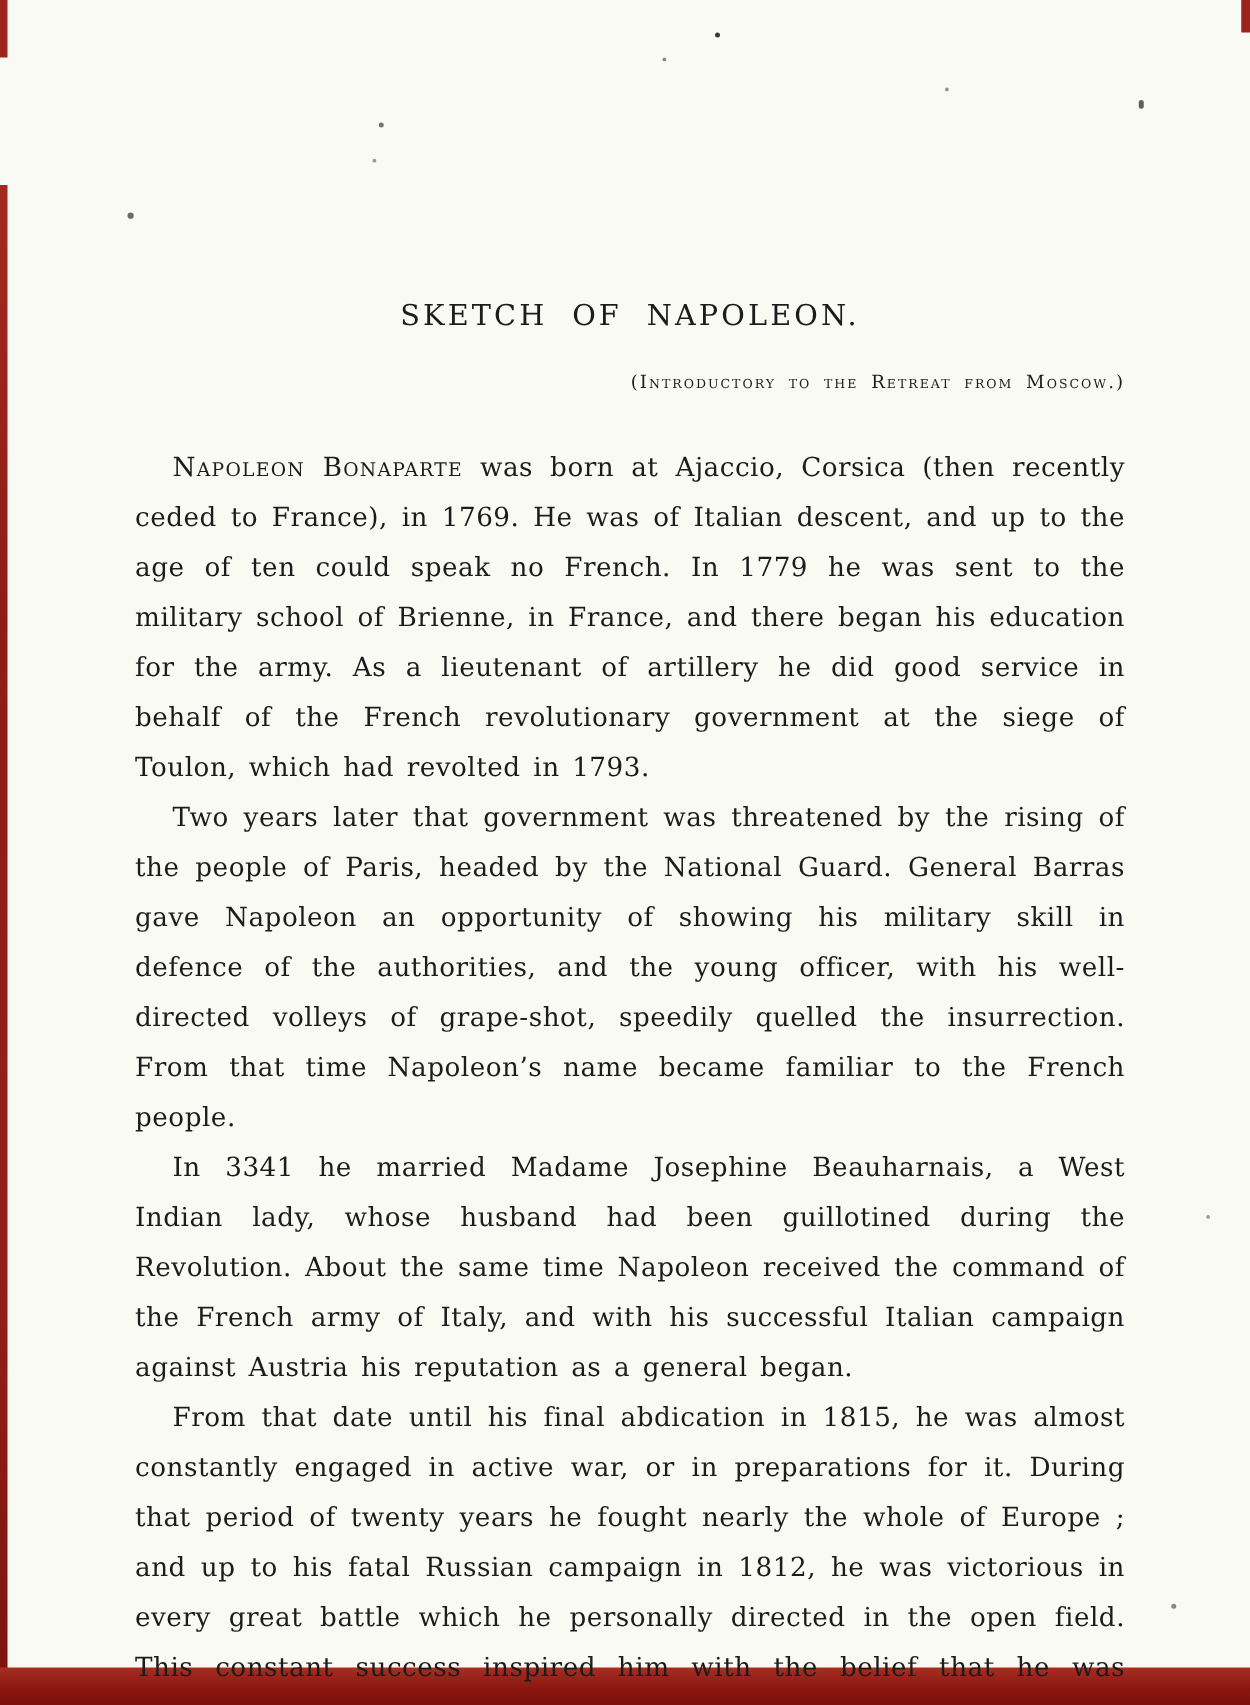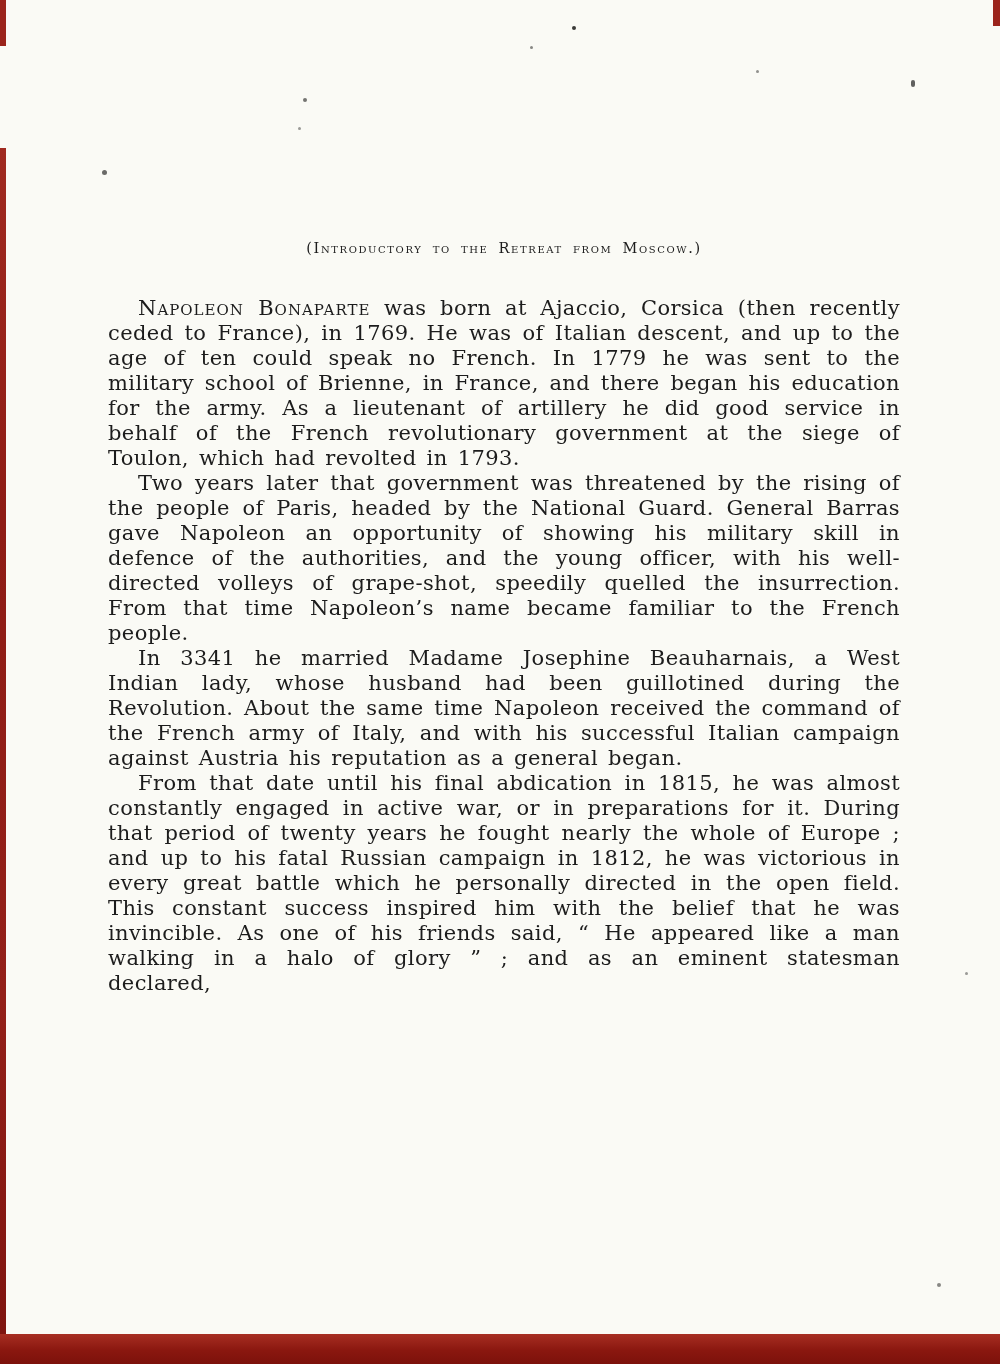--- a/index.html
+++ b/index.html
@@ -57,26 +57,26 @@
     text-align: center;
     letter-spacing: 2.5px;
     word-spacing: 10px;
     margin: 0 0 32px 0;
   }
   .subtitle {
     font-variant: small-caps;
     font-size: 14.5px;
     letter-spacing: 1.6px;
     word-spacing: 4px;
-    text-align: center;
+    text-align: right;
     margin: 0 0 40px 0;
   }
   .par {
     font-size: 21px;
-    line-height: 25px;
+    line-height: 40px;
     letter-spacing: 0.4px;
     word-spacing: 3px;
     text-align: justify;
     margin: 0;
     text-indent: 30px;
   }
   .lead {
     font-variant: small-caps;
     letter-spacing: 1px;
   }
@@ -95,20 +95,21 @@
   <div class="speck" style="left:530px; top:46px; width:3px; height:3px; opacity:.6;"></div>
   <div class="speck" style="left:756px; top:70px; width:3px; height:3px; opacity:.55;"></div>
   <div class="speck" style="left:911px; top:80px; width:4px; height:7px; border-radius:2px; opacity:.8;"></div>
   <div class="speck" style="left:303px; top:98px; width:4px; height:4px; opacity:.7;"></div>
   <div class="speck" style="left:298px; top:127px; width:3px; height:3px; opacity:.5;"></div>
   <div class="speck" style="left:102px; top:170px; width:5px; height:5px; opacity:.75;"></div>
   <div class="speck" style="left:965px; top:972px; width:3px; height:3px; opacity:.5;"></div>
   <div class="speck" style="left:937px; top:1283px; width:4px; height:4px; opacity:.6;"></div>
 
   <main class="content">
+    <h1 class="title">SKETCH OF NAPOLEON.</h1>
     <div class="subtitle">(Introductory to the Retreat from Moscow.)</div>
 
     <p class="par"><span class="lead">Napoleon Bonaparte</span> <span>was born at Ajaccio, Corsica (then recently ceded to France), in 1769. He was of Italian descent, and up to the age of ten could speak no French. In 1779 he was sent to the military school of Brienne, in France, and there began his education for the army. As a lieutenant of artillery he did good service in behalf of the French revolutionary government at the siege of Toulon, which had revolted in 1793.</span></p>
 
     <p class="par">Two years later that government was threatened by the rising of the people of Paris, headed by the National Guard. General Barras gave Napoleon an opportunity of showing his military skill in defence of the authorities, and the young officer, with his well-directed volleys of grape-shot, speedily quelled the insurrection. From that time Napoleon’s name became familiar to the French people.</p>
 
     <p class="par">In 3341 he married Madame Josephine Beauharnais, a West Indian lady, whose husband had been guillotined during the Revolution. About the same time Napoleon received the command of the French army of Italy, and with his successful Italian campaign against Austria his reputation as a general began.</p>
 
     <p class="par">From that date until his final abdication in 1815, he was almost constantly engaged in active war, or in preparations for it. During that period of twenty years he fought nearly the whole of Europe ; and up to his fatal Russian campaign in 1812, he was victorious in every great battle which he personally directed in the open field. This constant success inspired him with the belief that he was invincible. As one of his friends said, “ He appeared like a man walking in a halo of glory ” ; and as an eminent statesman declared,</p>
   </main>

